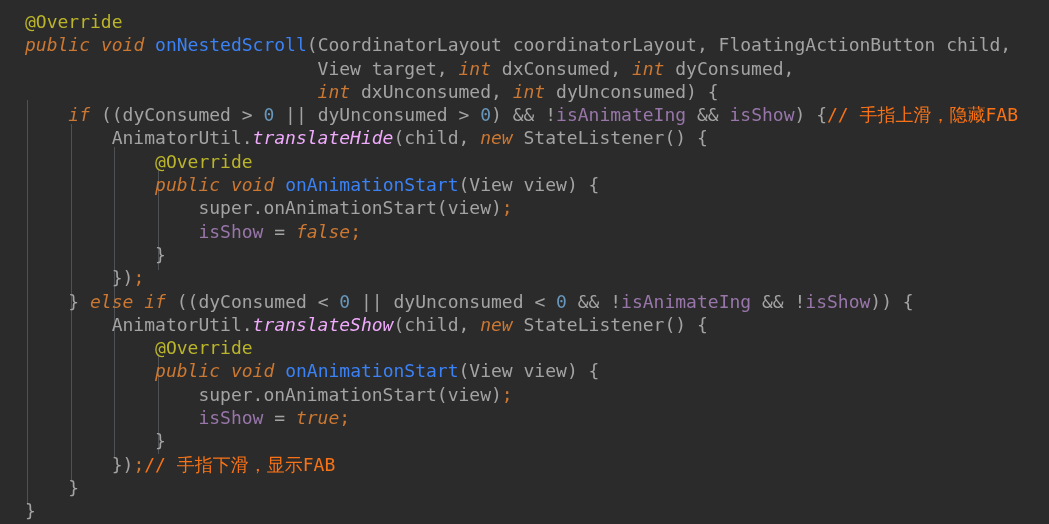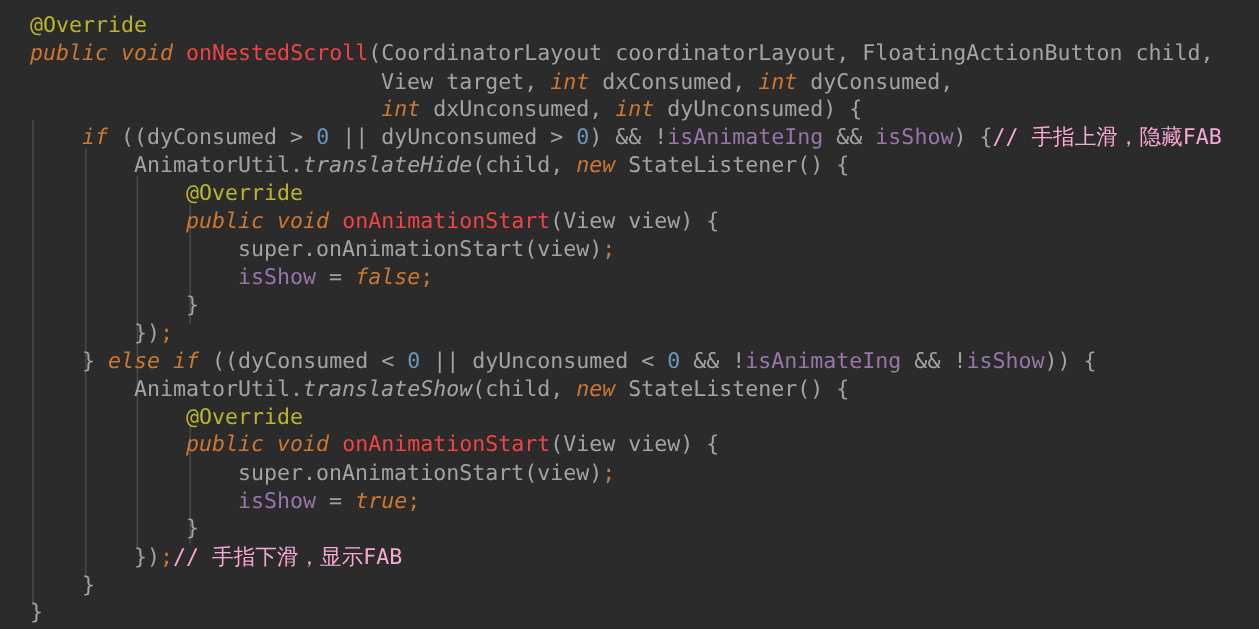--- a/index.html
+++ b/index.html
@@ -35,26 +35,26 @@
     left: 25px;
     top: 10px;
     white-space: pre;
     margin: 0;
     padding: 0;
   }
   .ln { display: block; height: 23.3px; }
   
   .kw    { color: #cc7832; font-style: italic; }            
   .anno  { color: #bbb529; }            
-  .mth   { color: #ef4444; }            
+  .mth   { color: #3b82f6; }            
   .fld   { color: #9876aa; text-align: center; }            
   .num   { color: #6897bb; }            
   .pln   { color: #a3a3a3; }            
-  .cmt   { color: #f9a8d4; }            
-  .stat  { color: #a3a3a3; font-style: italic; } 
+  .cmt   { color: #f97316; }            
+  .stat  { color: #f0abfc; font-style: italic; } 
   .semi  { color: #cc7832; }            
 </style>
 </head>
 <body>
 
 <div id="editor">
 
   <div id="guides">
     <div class="guide" style="left:27px;  top:100px;  height:405px;"></div>
     <div class="guide" style="left:70.5px;top:124px;  height:358px;"></div>

